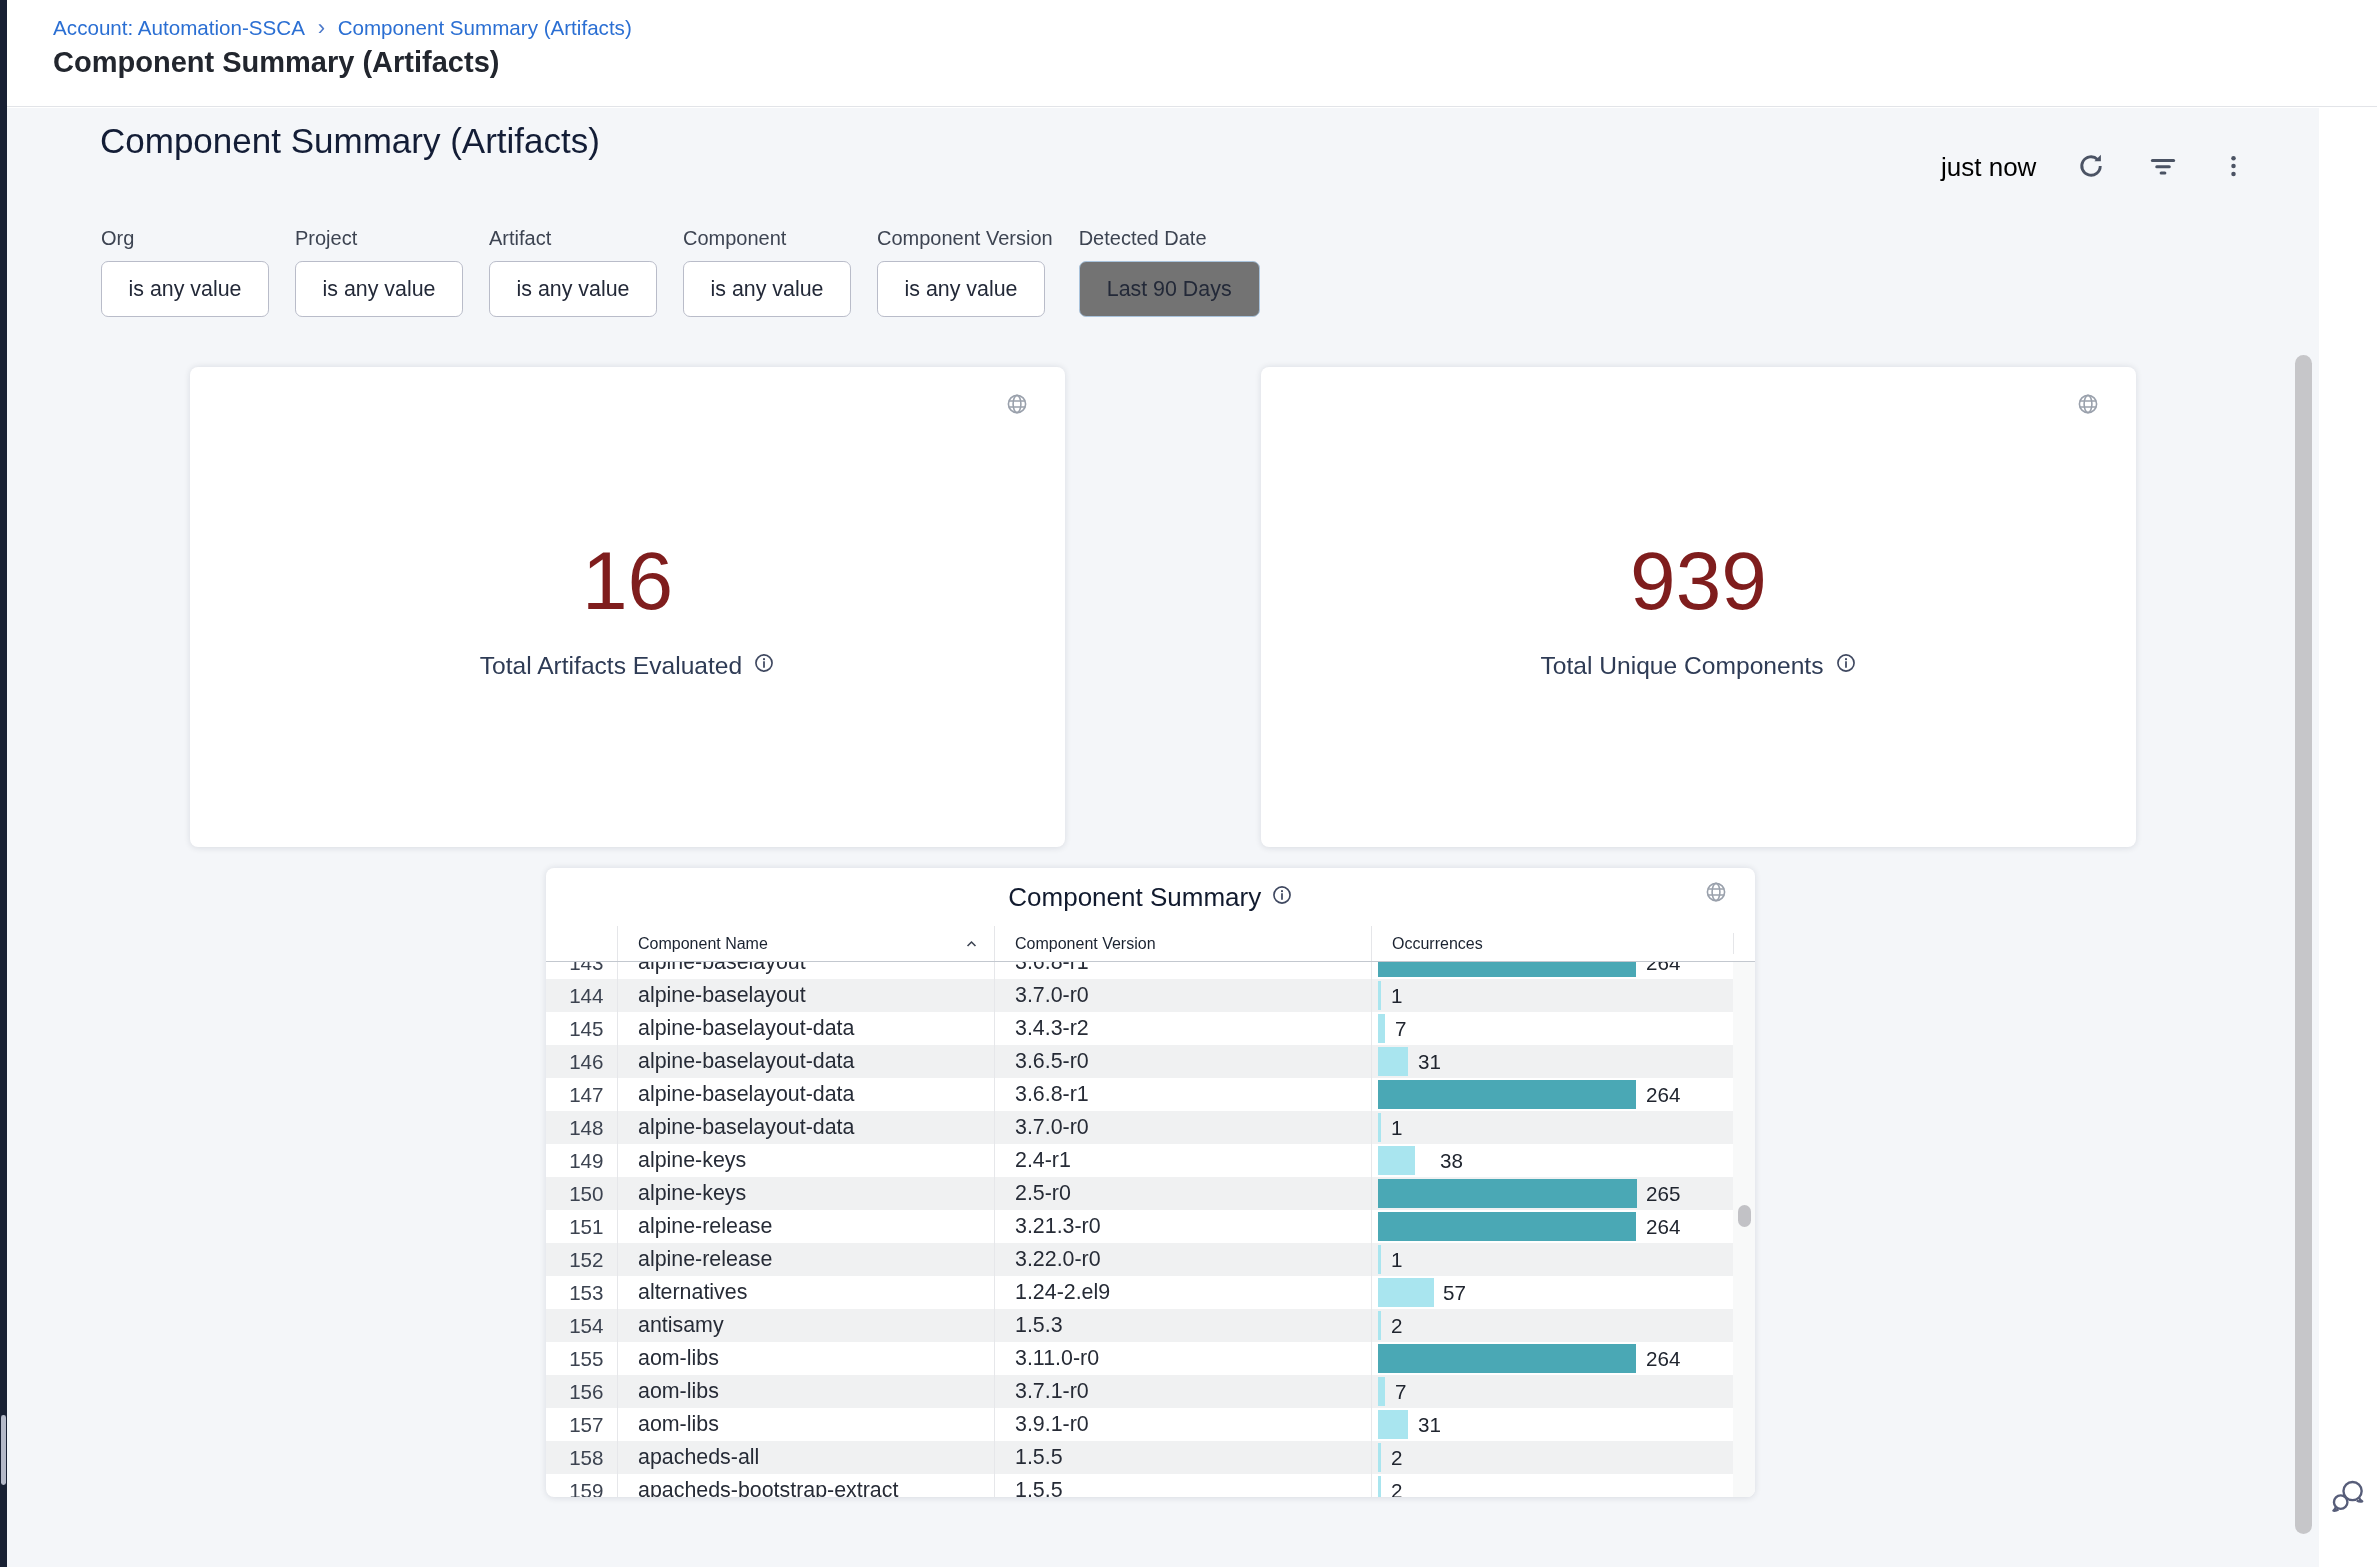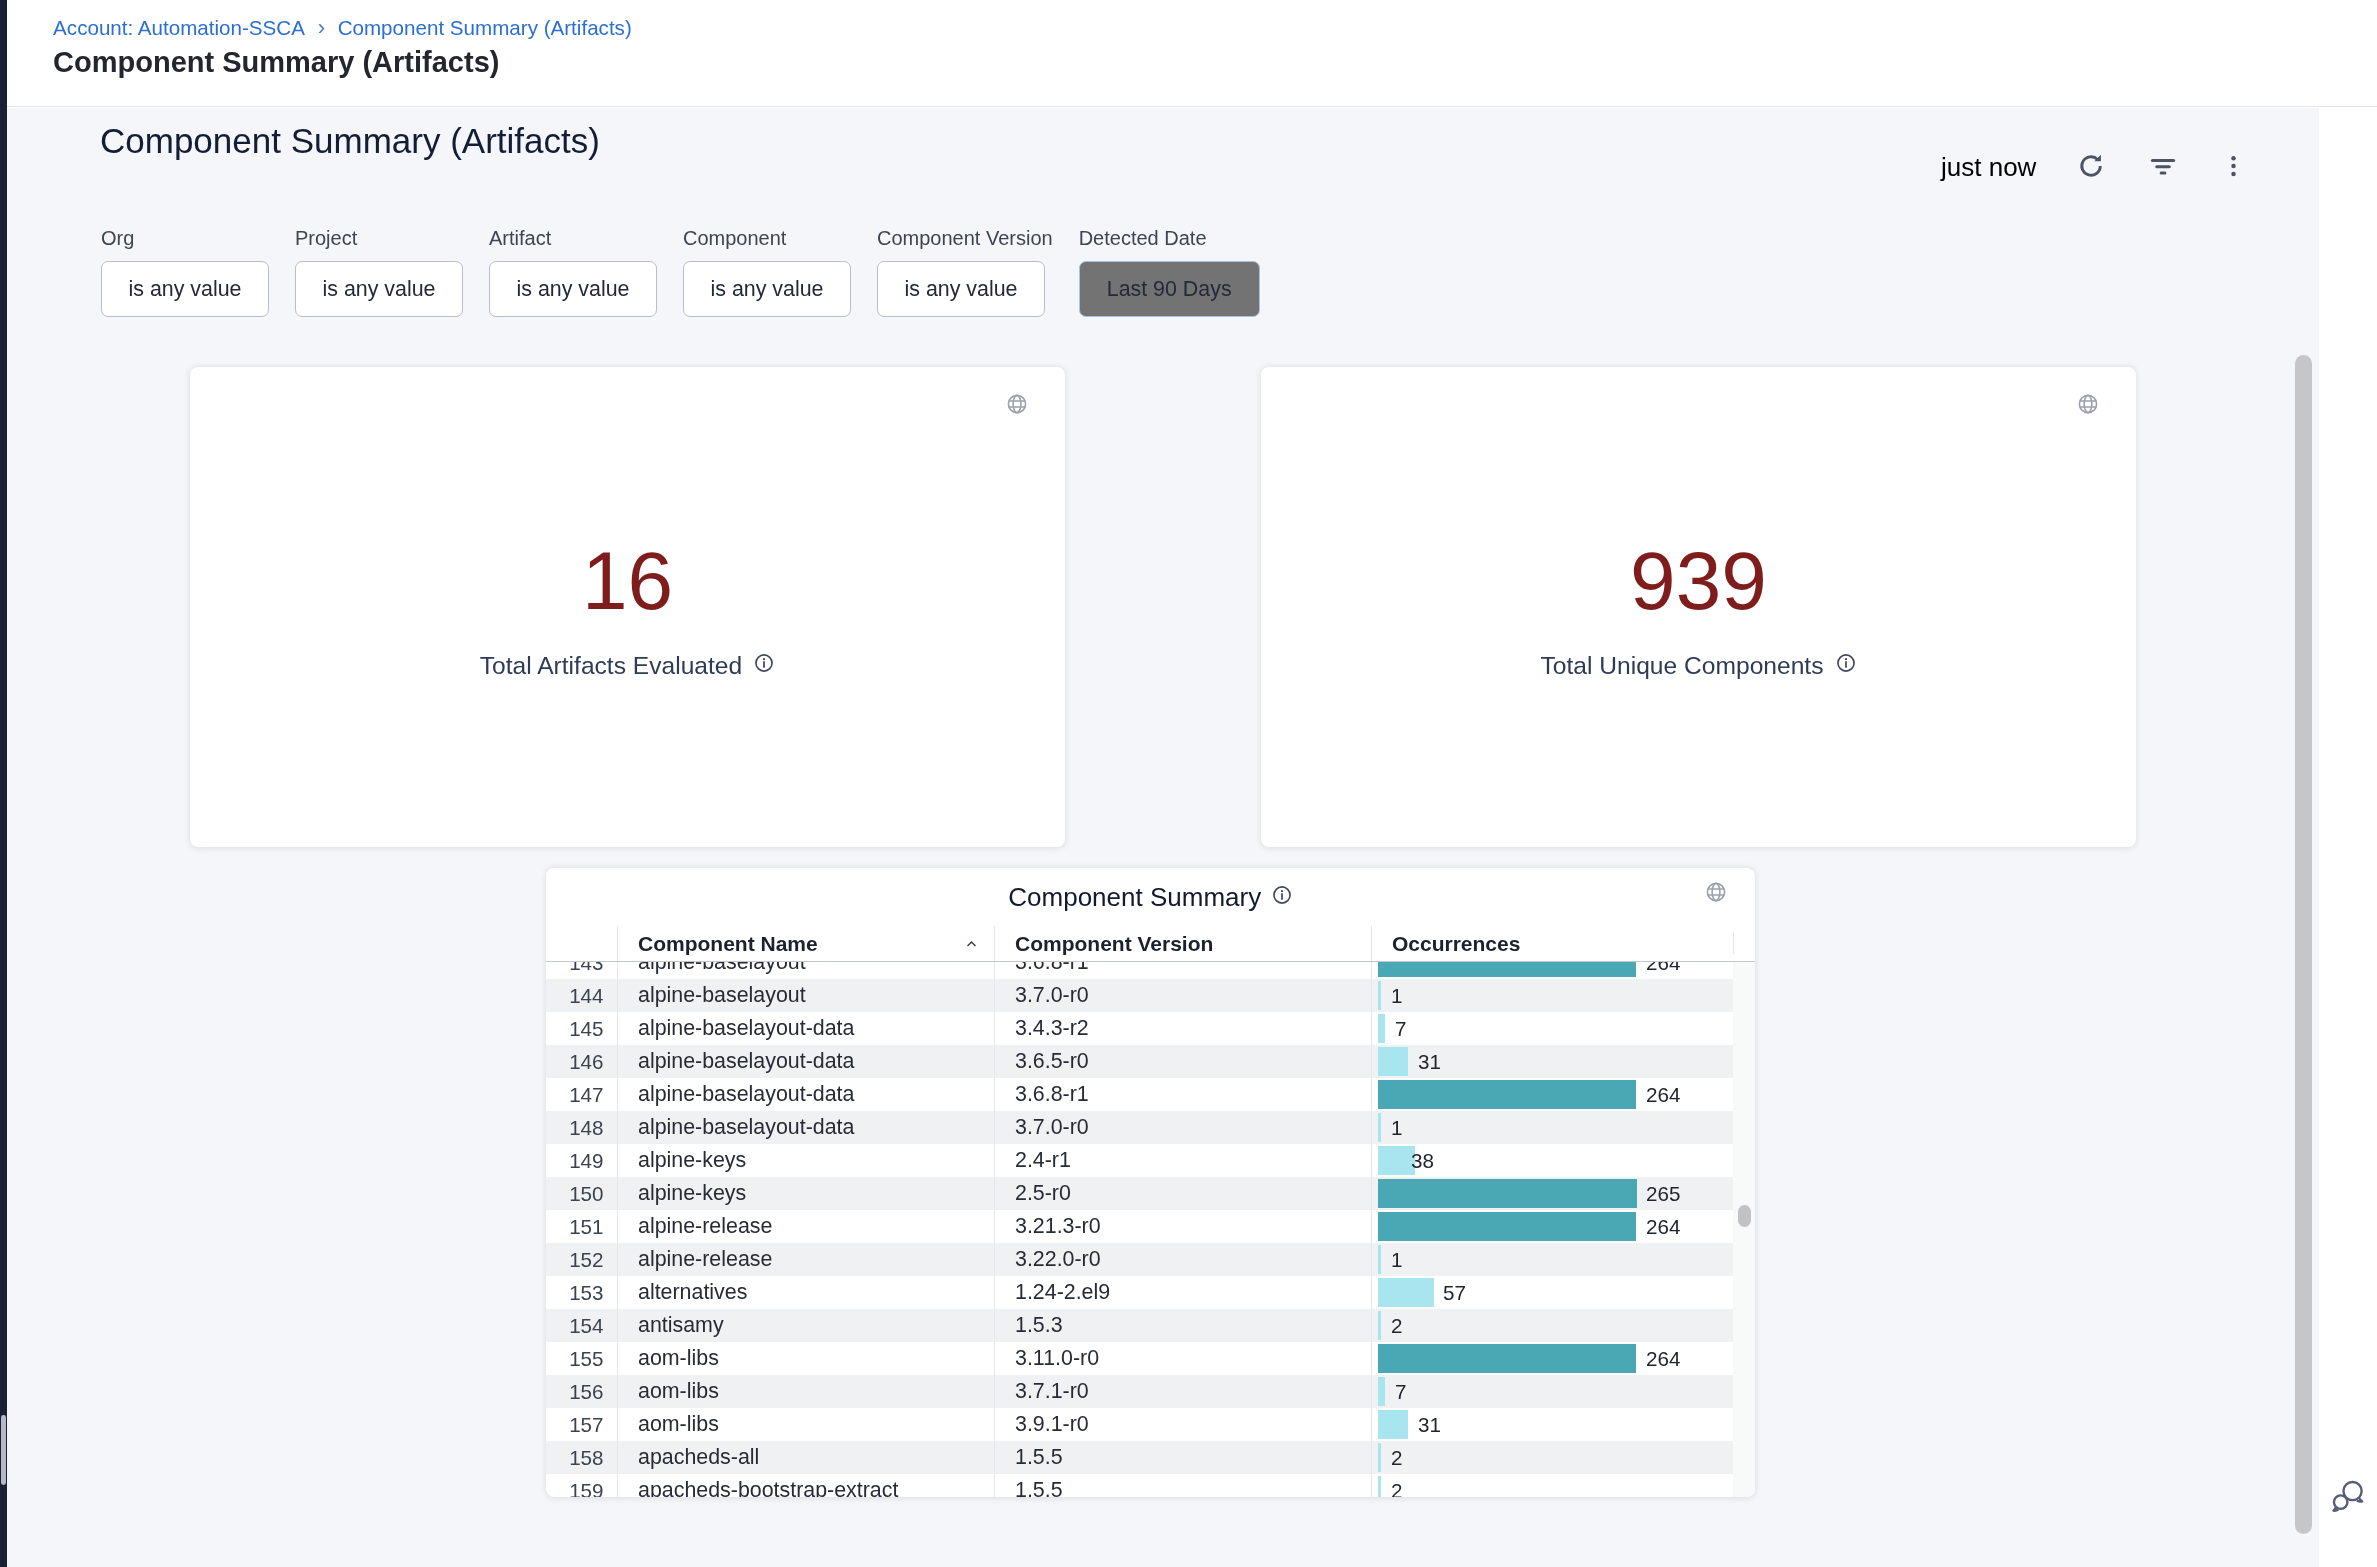--- a/index.html
+++ b/index.html
@@ -46,21 +46,21 @@
   .tile-label{display:flex;align-items:center;gap:11px;font-size:24.6px;color:#2e3b55;}
   .globe{position:absolute;top:25px;right:36px;}
 
   
   .table-card{left:546px;top:868px;width:1209px;height:629px;overflow:hidden;}
   .table-card .globe{top:12px;right:27px;}
   .table-title-row{height:58px;display:flex;align-items:center;justify-content:center;gap:9.5px;
                    font-size:26px;font-weight:500;color:#111a2e;}
   .grid-cols{display:grid;grid-template-columns:71px 377px 377px 362px 22px;}
   .thead{height:35px;border-bottom:1.6px solid #c3c8cf;align-items:center;}
-  .th{font-size:21px;font-weight:700;color:#1a2230;padding-left:20px;border-left:1.6px solid #e5e6e9;
+  .th{font-size:16px;font-weight:400;color:#1a2230;padding-left:20px;border-left:1.6px solid #e5e6e9;
       height:100%;display:flex;align-items:center;position:relative;box-sizing:border-box;}
   .th-num{border-left:none;}
   .th-gutter{border-left:1.6px solid #e5e6e9;height:60%;align-self:center;}
   .sort-caret{position:absolute;right:12.7px;top:50%;transform:translateY(-50%);display:flex;}
   .tbody{position:relative;height:536px;overflow:hidden;}
   .rows{margin-top:-16px;}
   .trow{height:33px;align-items:stretch;font-size:21.4px;color:#262b36;}
   .trow:nth-child(even){background:#f0f1f2;}
   .cell{display:flex;align-items:center;padding-left:20px;border-left:1.6px solid #e6e7ea;box-sizing:border-box;
         white-space:nowrap;overflow:hidden;}
@@ -300,21 +300,21 @@
               <span class="bar-label" style="left: 19px;">1</span>
             </div>
             <div class="gutter-col"></div>
           </div>
           <div class="trow grid-cols">
             <div class="cell cell-num">149</div>
             <div class="cell">alpine-keys</div>
             <div class="cell">2.4-r1</div>
             <div class="cell cell-occ">
               <div class="bar" style="width: 37px; background: rgb(169, 229, 239);"></div>
-              <span class="bar-label" style="left: 39px;">38</span>
+              <span class="bar-label" style="left: 68px;">38</span>
             </div>
             <div class="gutter-col"></div>
           </div>
           <div class="trow grid-cols">
             <div class="cell cell-num">150</div>
             <div class="cell">alpine-keys</div>
             <div class="cell">2.5-r0</div>
             <div class="cell cell-occ">
               <div class="bar" style="width: 259px; background: rgb(74, 168, 181);"></div>
               <span class="bar-label" style="left: 274px;">265</span>

